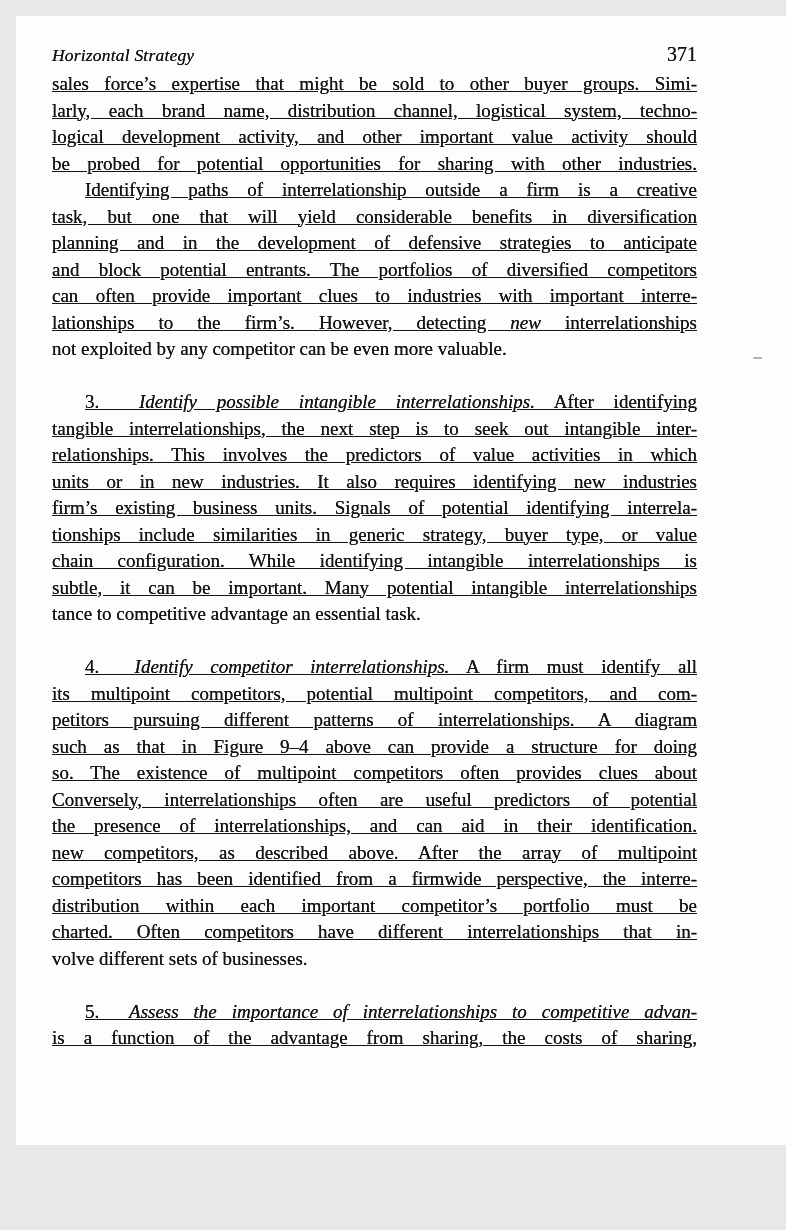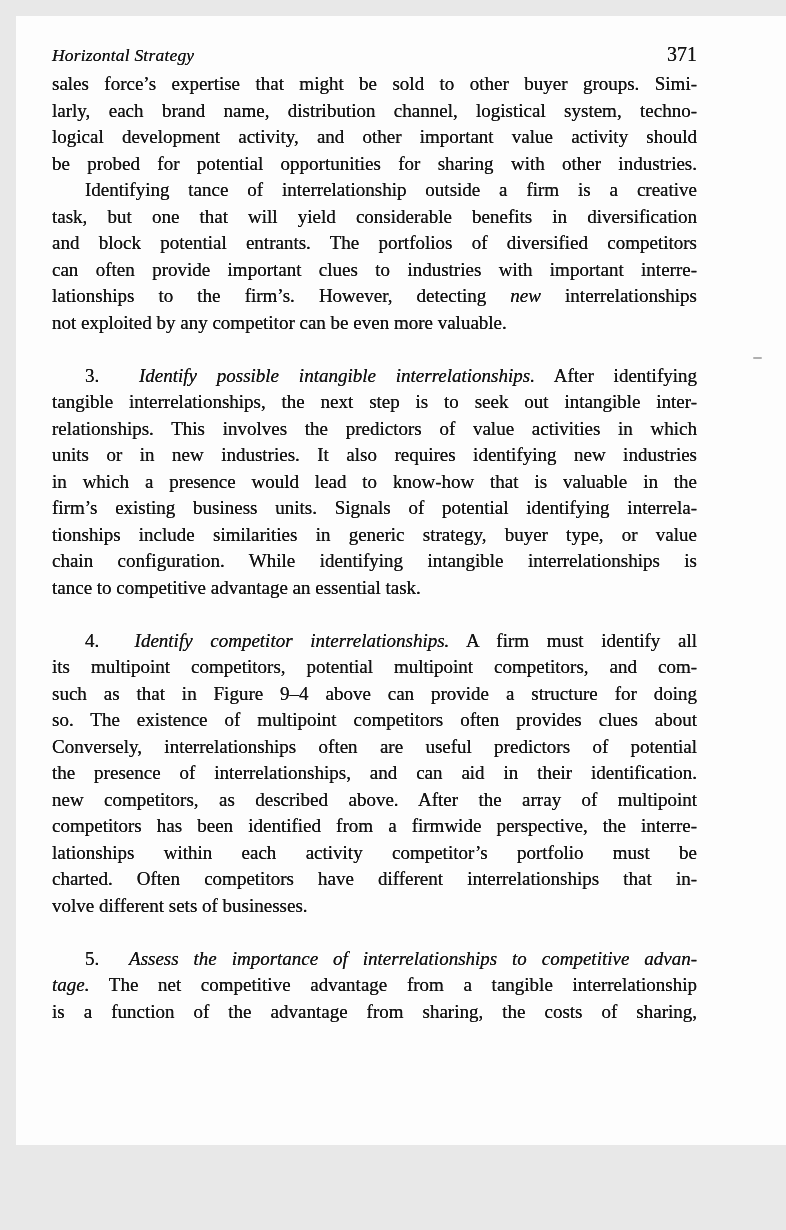--- a/index.html
+++ b/index.html
@@ -47,20 +47,21 @@
     height: 26.5px;
     line-height: 26.5px;
     font-size: 19px;
     overflow: hidden;
     text-shadow: 0 0 0.35px currentColor;
     white-space: normal;
   }
   .line.j {
     text-align: justify;
     text-align-last: justify;
+    text-decoration: underline;
   }
   .line.ind {
     text-indent: 33px;
   }
   .gap {
     height: 26.5px;
   }
   .it {
     font-style: italic;
   }
@@ -80,47 +81,48 @@
 <div class="page" style="background: rgb(253, 253, 253); color: rgb(20, 20, 20);">
   <div class="pg-header">
     <span class="running-title">Horizontal Strategy</span>
     <span class="page-number">371</span>
   </div>
   <div class="text-column" id="text-column">
       <div class="line j"><span>sales force’s expertise that might be sold to other buyer groups. Simi-</span></div>
       <div class="line j"><span>larly, each brand name, distribution channel, logistical system, techno-</span></div>
       <div class="line j"><span>logical development activity, and other important value activity should</span></div>
       <div class="line j"><span>be probed for potential opportunities for sharing with other industries.</span></div>
-      <div class="line j ind"><span>Identifying tance of interrelationship outside a firm is a creative</span></div>
+      <div class="line j ind"><span>Identifying paths of interrelationship outside a firm is a creative</span></div>
       <div class="line j"><span>task, but one that will yield considerable benefits in diversification</span></div>
+      <div class="line j"><span>planning and in the development of defensive strategies to anticipate</span></div>
       <div class="line j"><span>and block potential entrants. The portfolios of diversified competitors</span></div>
       <div class="line j"><span>can often provide important clues to industries with important interre-</span></div>
       <div class="line j"><span>lationships to the firm’s. However, detecting </span><span class="it">new</span><span> interrelationships</span></div>
       <div class="line"><span>not exploited by any competitor can be even more valuable.</span></div>
       <div class="gap"></div>
       <div class="line j ind"><span>3.&nbsp; </span><span class="it">Identify possible intangible interrelationships.</span><span> After identifying</span></div>
       <div class="line j"><span>tangible interrelationships, the next step is to seek out intangible inter-</span></div>
       <div class="line j"><span>relationships. This involves the predictors of value activities in which</span></div>
       <div class="line j"><span>units or in new industries. It also requires identifying new industries</span></div>
-      <div class="line j"><span>in which a presence would lead to know-how that is valuable in the</span></div>
       <div class="line j"><span>firm’s existing business units. Signals of potential identifying interrela-</span></div>
       <div class="line j"><span>tionships include similarities in generic strategy, buyer type, or value</span></div>
       <div class="line j"><span>chain configuration. While identifying intangible interrelationships is</span></div>
+      <div class="line j"><span>subtle, it can be important. Many potential intangible interrelationships</span></div>
       <div class="line"><span>tance to competitive advantage an essential task.</span></div>
       <div class="gap"></div>
       <div class="line j ind"><span>4.&nbsp; </span><span class="it">Identify competitor interrelationships.</span><span> A firm must identify all</span></div>
       <div class="line j"><span>its multipoint competitors, potential multipoint competitors, and com-</span></div>
+      <div class="line j"><span>petitors pursuing different patterns of interrelationships. A diagram</span></div>
       <div class="line j"><span>such as that in Figure 9–4 above can provide a structure for doing</span></div>
       <div class="line j"><span>so. The existence of multipoint competitors often provides clues about</span></div>
       <div class="line j"><span>Conversely, interrelationships often are useful predictors of potential</span></div>
       <div class="line j"><span>the presence of interrelationships, and can aid in their identification.</span></div>
       <div class="line j"><span>new competitors, as described above. After the array of multipoint</span></div>
       <div class="line j"><span>competitors has been identified from a firmwide perspective, the interre-</span></div>
-      <div class="line j"><span>lationships within each activity competitor’s portfolio must be</span></div>
+      <div class="line j"><span>distribution within each important competitor’s portfolio must be</span></div>
       <div class="line j"><span>charted. Often competitors have different interrelationships that in-</span></div>
       <div class="line"><span>volve different sets of businesses.</span></div>
       <div class="gap"></div>
       <div class="line j ind"><span>5.&nbsp; </span><span class="it">Assess the importance of interrelationships to competitive advan-</span></div>
-      <div class="line j"><span class="it">tage.</span><span> The net competitive advantage from a tangible interrelationship</span></div>
       <div class="line j"><span>is a function of the advantage from sharing, the costs of sharing,</span></div>
     </div>
   <div class="artifact" style="background: rgb(176, 176, 176);"></div>
 </div>
 
 </body></html>

